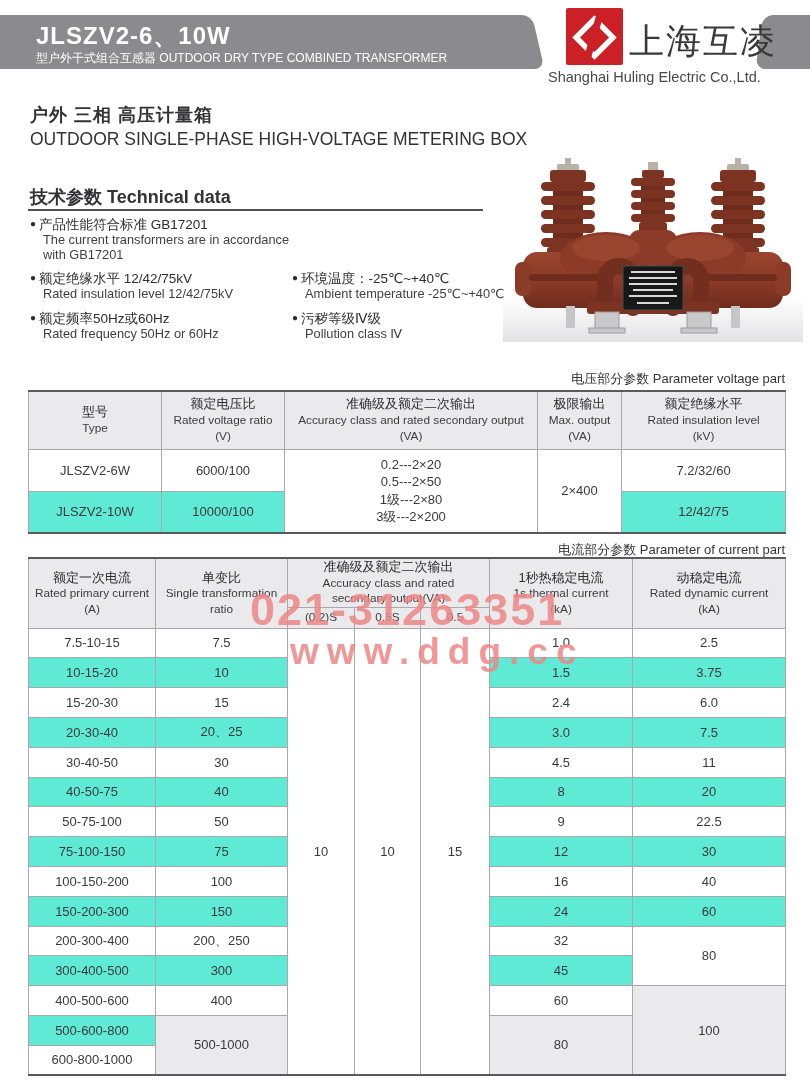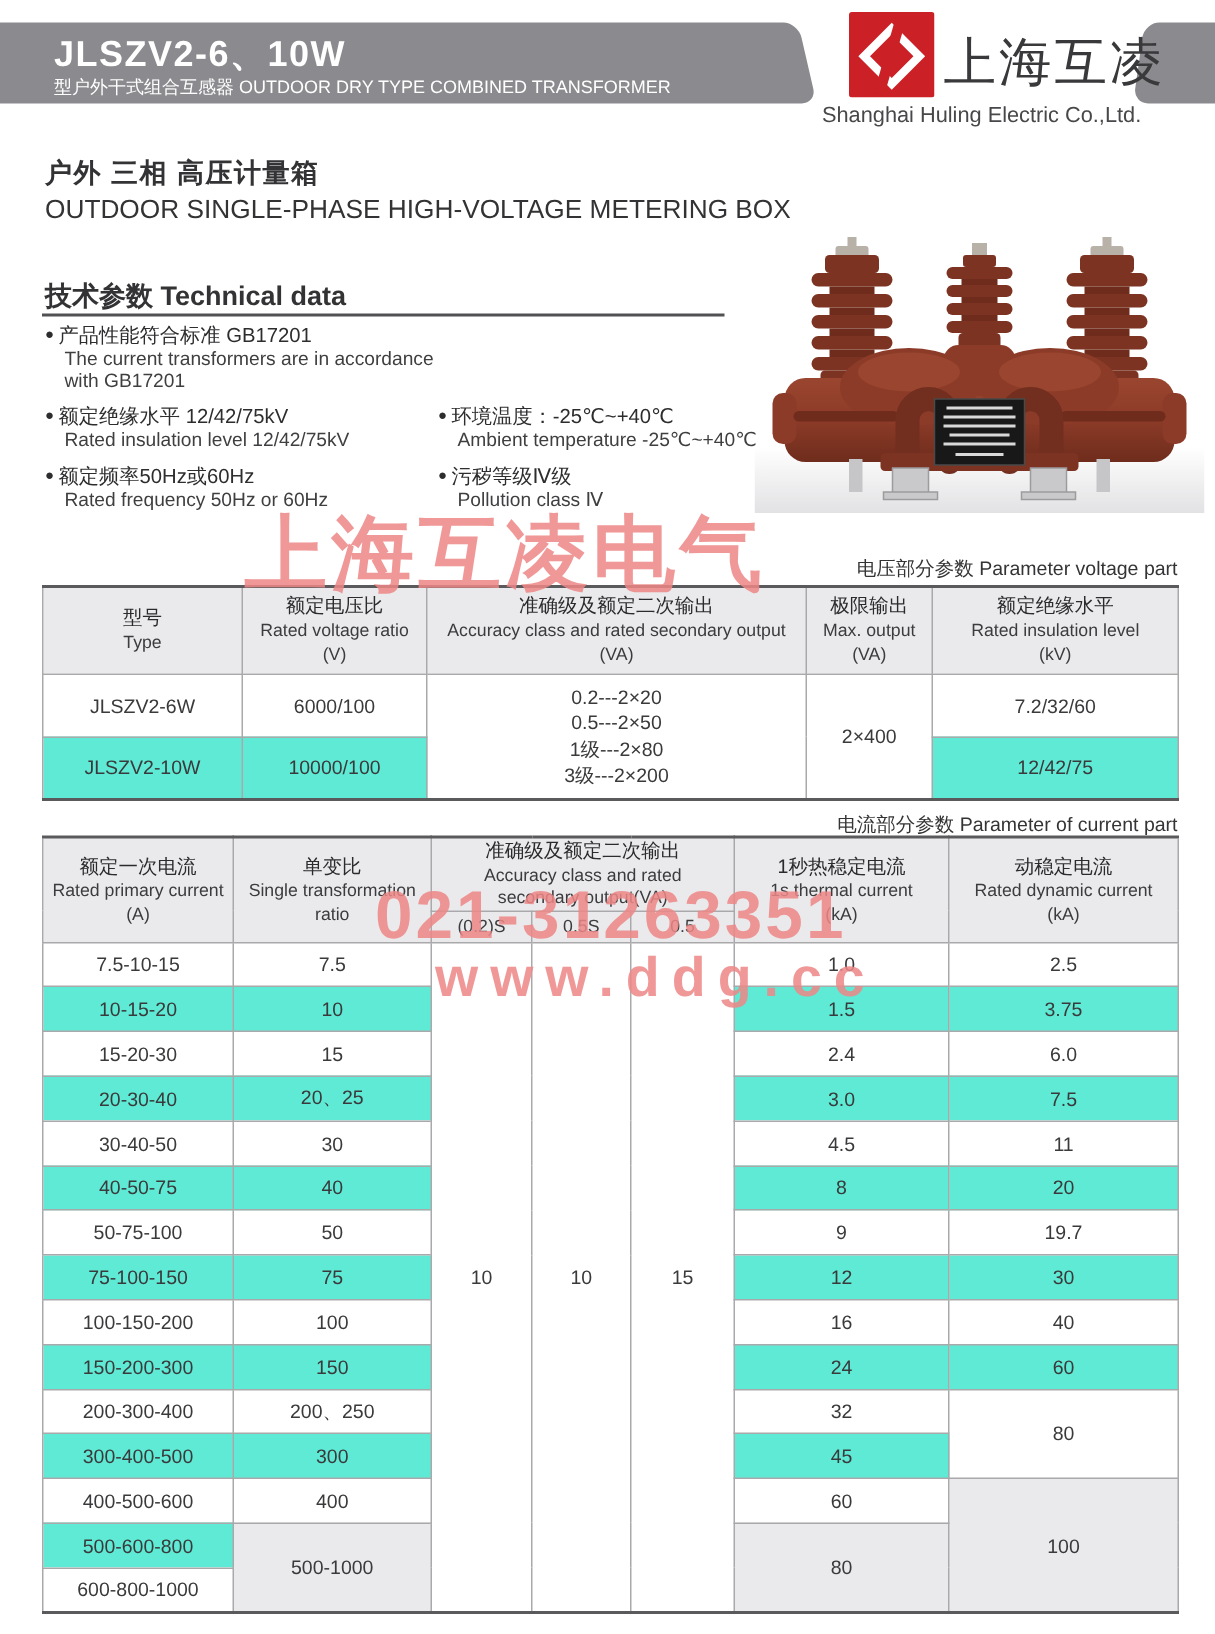--- a/index.html
+++ b/index.html
@@ -200,21 +200,20 @@
         <rect x="128" y="115" width="44" height="2"></rect>
         <rect x="126" y="121" width="48" height="2"></rect>
         <rect x="126" y="127" width="48" height="2"></rect>
         <rect x="130" y="133" width="40" height="2"></rect>
         <rect x="126" y="139" width="48" height="2"></rect>
         <rect x="134" y="146" width="32" height="2"></rect>
       </g>
     </svg>
   </div>
 
-  <div class="wm wm-brand">上海互凌电气</div>
   <div class="wm wm-phone">021-31263351</div>
   <div class="wm wm-site">www.ddg.cc</div>
 
   <div class="sec-label" style="top:370px;">电压部分参数 Parameter voltage part</div>
   <table id="vt">
     <colgroup>
         <col style="width:133px">
         <col style="width:123px">
         <col style="width:253px">
         <col style="width:84px">
@@ -357,21 +356,21 @@
       <tr class="even">
         <td>40-50-75</td>
         <td>40</td>
         <td>8</td>
         <td>20</td>
       </tr>
       <tr>
         <td>50-75-100</td>
         <td>50</td>
         <td>9</td>
-        <td>19.7</td>
+        <td>22.5</td>
       </tr>
       <tr class="even">
         <td>75-100-150</td>
         <td>75</td>
         <td>12</td>
         <td>30</td>
       </tr>
       <tr>
         <td>100-150-200</td>
         <td>100</td>

